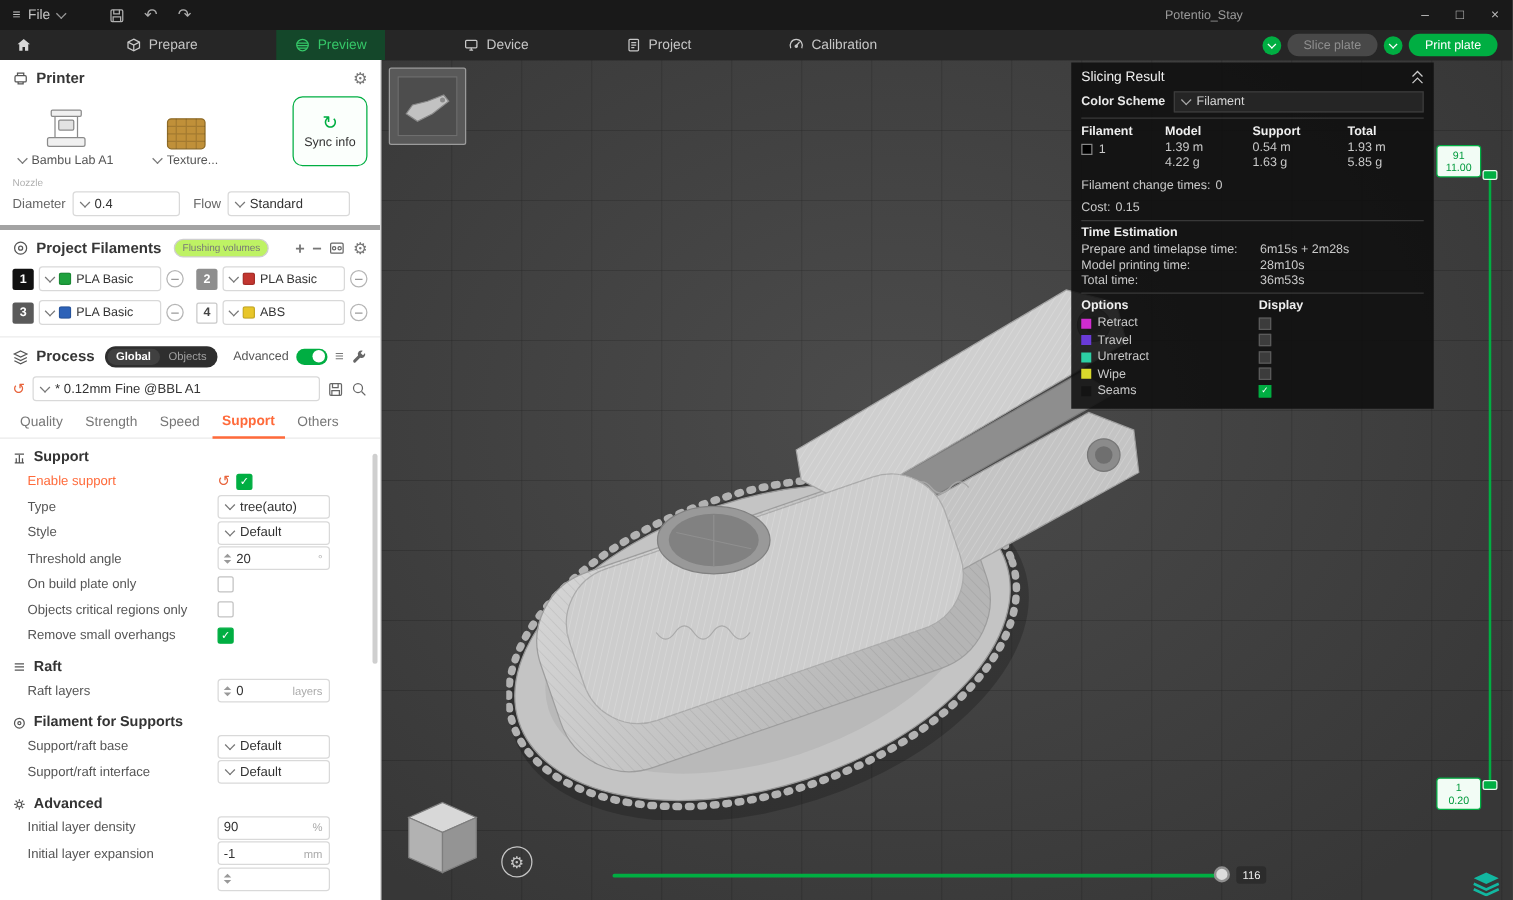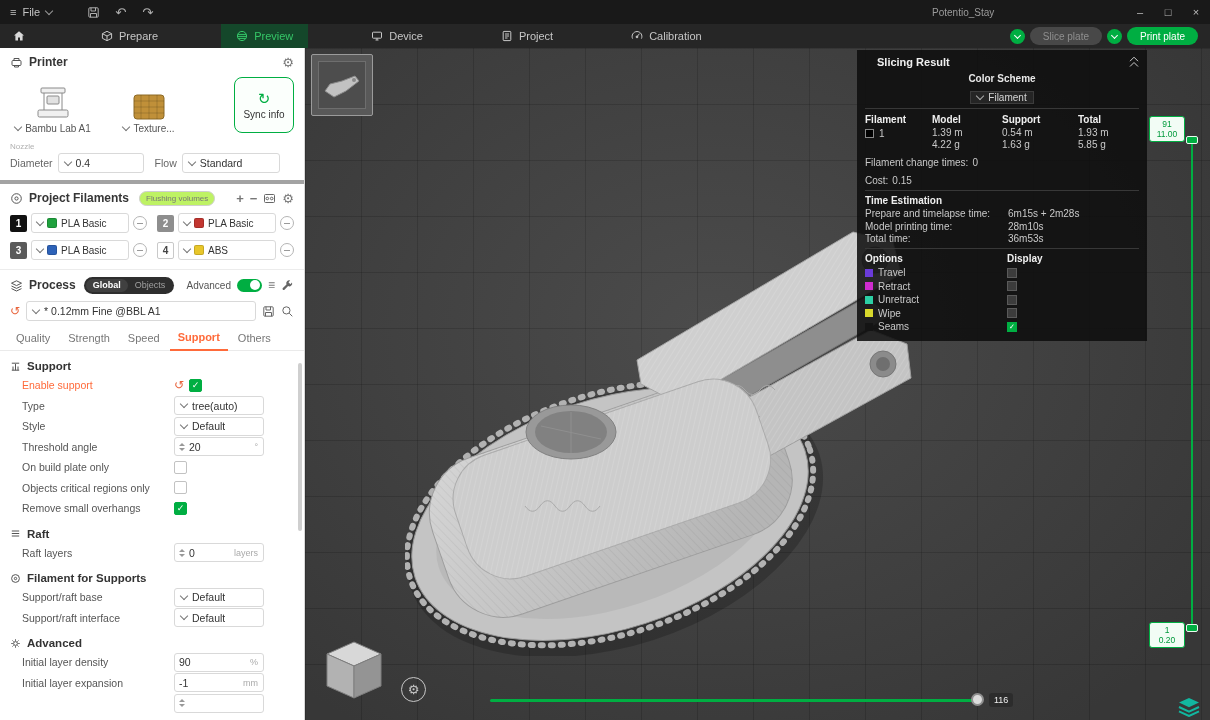--- a/index.html
+++ b/index.html
@@ -97,22 +97,22 @@
       linear-gradient(rgba(0,0,0,0.16) 1px, transparent 1px),
       linear-gradient(90deg, rgba(0,0,0,0.16) 1px, transparent 1px);
     background-size:100% 100%, 56px 56px, 56px 56px;
     overflow:hidden;}
   .thumb{position:absolute;left:6px;top:6px;width:62px;height:62px;background:#595959;border:1px solid #9b9b9b;border-radius:2px;display:flex;align-items:center;justify-content:center;}
   .thumb-inner{width:48px;height:48px;background:#4d4d4d;border:1px solid #6e6e6e;display:flex;align-items:center;justify-content:center;}
   .model{position:absolute;left:100px;top:128px;}
 
   .sr{position:absolute;left:552px;top:2px;width:290px;background:rgba(14,14,14,0.87);color:#c9c9c9;font-size:10px;padding:6px 8px 7px;z-index:10;}
   .sr-row{display:flex;align-items:center;}
-  .sr-title{font-size:11px;font-weight:bold;color:#f0f0f0;flex:1;margin-left:12px;}
-  .sr-cs{display:flex;align-items:center;gap:7px;margin:5px 0 4px;flex-direction:column;}
+  .sr-title{font-size:11px;font-weight:normal;color:#f0f0f0;flex:1;}
+  .sr-cs{display:flex;align-items:center;gap:7px;margin:5px 0 4px;}
   .sr-cs-label{font-weight:bold;color:#e8e8e8;}
   .dselect{flex:1;height:17px;background:#252525;border:1px solid #3c3c3c;display:flex;align-items:center;gap:5px;padding:0 6px;color:#d5d5d5;}
   .sr-div{border-top:1px solid #383838;margin:4px 0;}
   .sr-grid{display:grid;grid-template-columns:67px 70px 76px 1fr;}
   .sr-grid .h{font-weight:bold;color:#efefef;padding:1px 0 2px;}
   .cell2{line-height:11.5px;}
   .fcell{display:flex;align-items:flex-start;gap:5px;padding-top:1px;}
   .fsw{width:9px;height:9px;border:1px solid #888;flex:none;margin-top:1px;}
   .sr-kv{display:flex;gap:4px;margin-top:7px;}
   .sr-sec{font-weight:bold;color:#efefef;margin:2px 0;}
@@ -672,27 +672,27 @@
       <div class="trow">
           <span class="tl">Total time:</span>
           <span>36m53s</span>
         </div>
       <div class="sr-div"></div>
       <div class="opt-head">
         <span>Options</span>
         <span class="oh2">Display</span>
       </div>
       <div class="orow">
+          <span class="osw" style="background-color: rgb(207, 44, 207);"></span>
+          <span>Retract</span>
+          <span class="ocb"></span>
+        </div>
+      <div class="orow">
           <span class="osw" style="background-color: rgb(106, 59, 216);"></span>
           <span>Travel</span>
-          <span class="ocb"></span>
-        </div>
-      <div class="orow">
-          <span class="osw" style="background-color: rgb(207, 44, 207);"></span>
-          <span>Retract</span>
           <span class="ocb"></span>
         </div>
       <div class="orow">
           <span class="osw" style="background-color: rgb(44, 207, 164);"></span>
           <span>Unretract</span>
           <span class="ocb"></span>
         </div>
       <div class="orow">
           <span class="osw" style="background-color: rgb(217, 217, 44);"></span>
           <span>Wipe</span>

